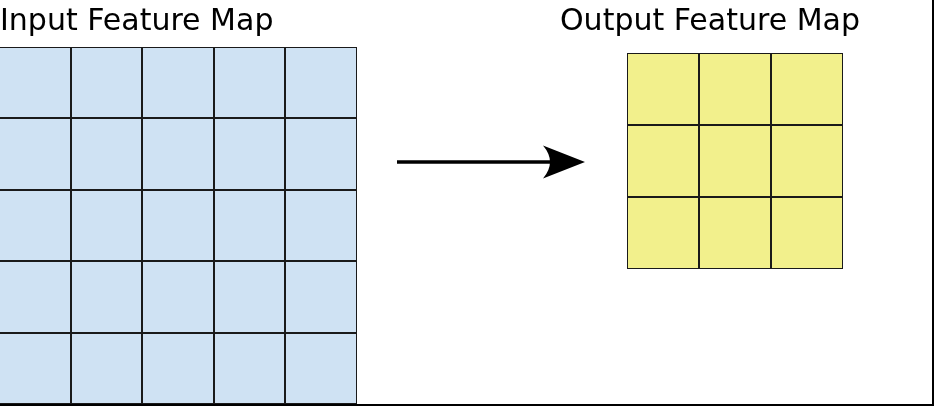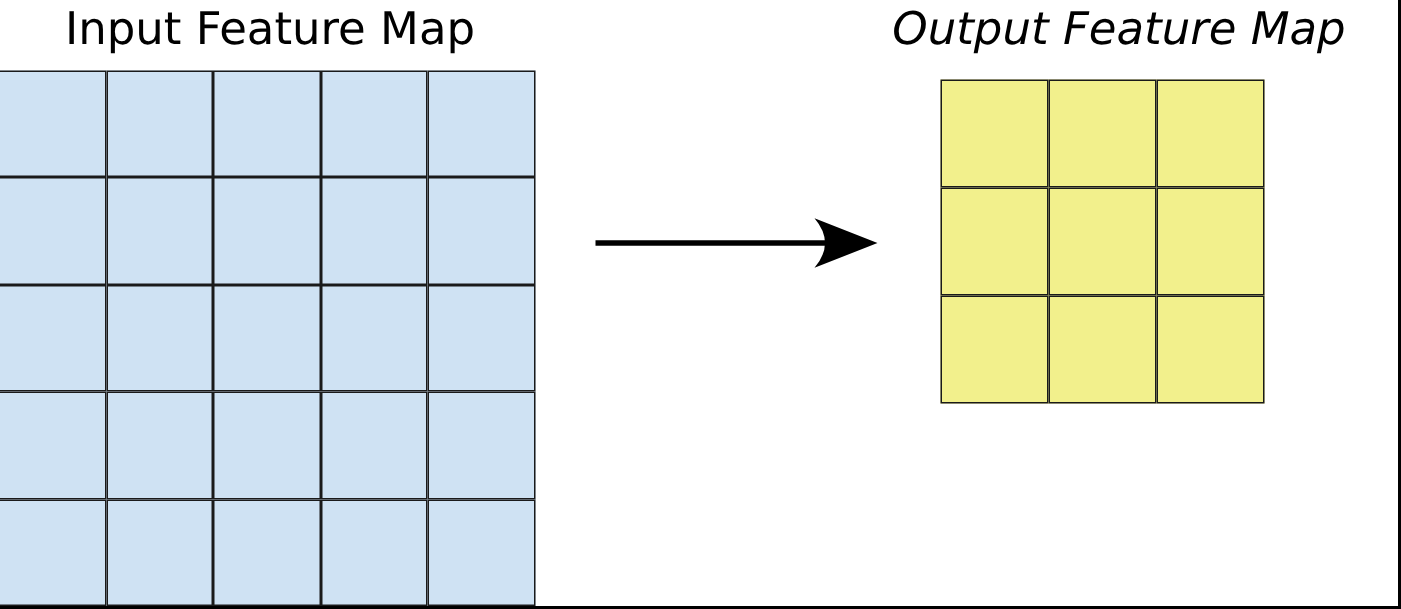--- a/index.html
+++ b/index.html
@@ -17,31 +17,29 @@
     border-bottom: 2px solid #000000;
     overflow: hidden;
     font-family: "DejaVu Sans", sans-serif;
   }
   .title {
     position: absolute;
     top: 3px;
     font-size: 30px;
     line-height: 34px;
     color: #000000;
-    text-align: center;
     white-space: nowrap;
   }
   .input-title {
     left: 0px;
     width: 360px;
   }
   .output-title {
     left: 560px;
     width: 372px;
-    font-style: italic;
   }
   .grid {
     position: absolute;
     display: grid;
   }
   .input-grid {
     left: -1px;
     top: 47px;
     width: 358px;
     height: 357px;

